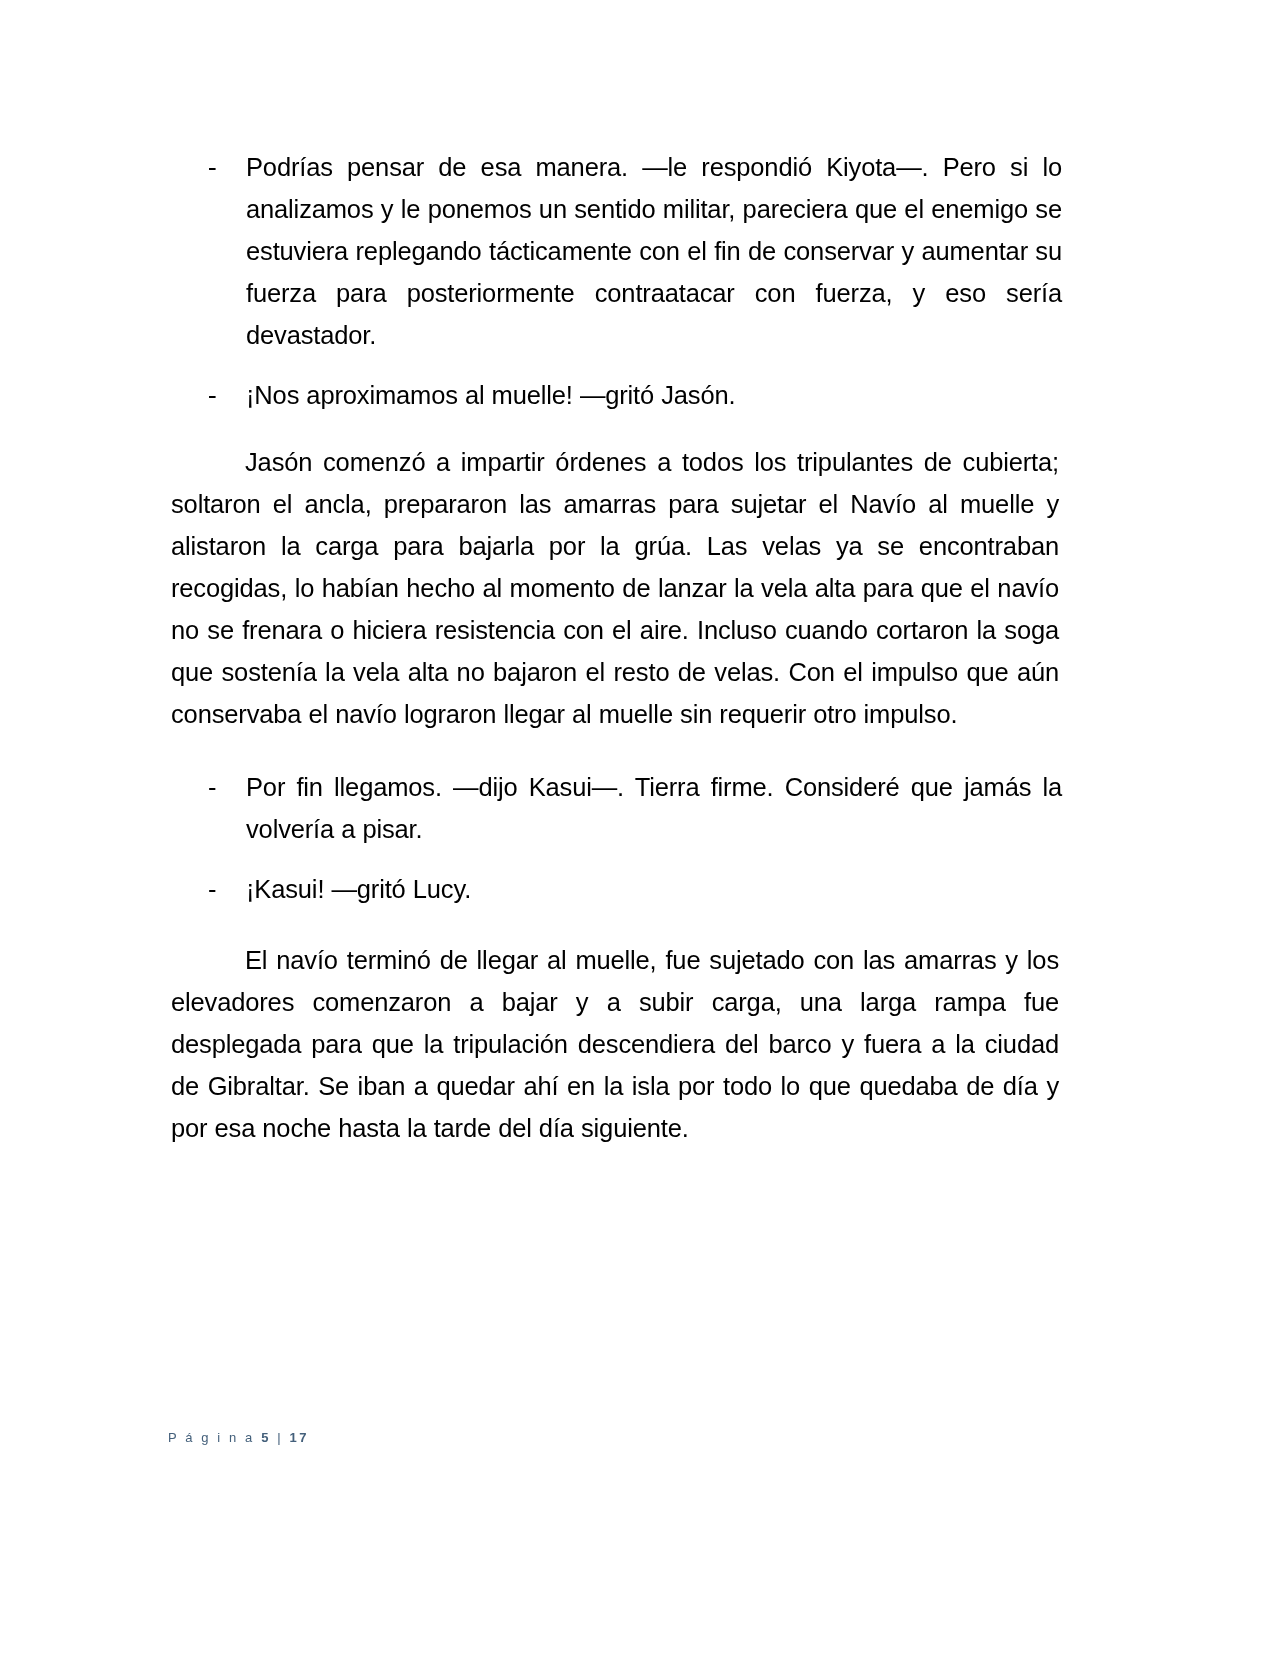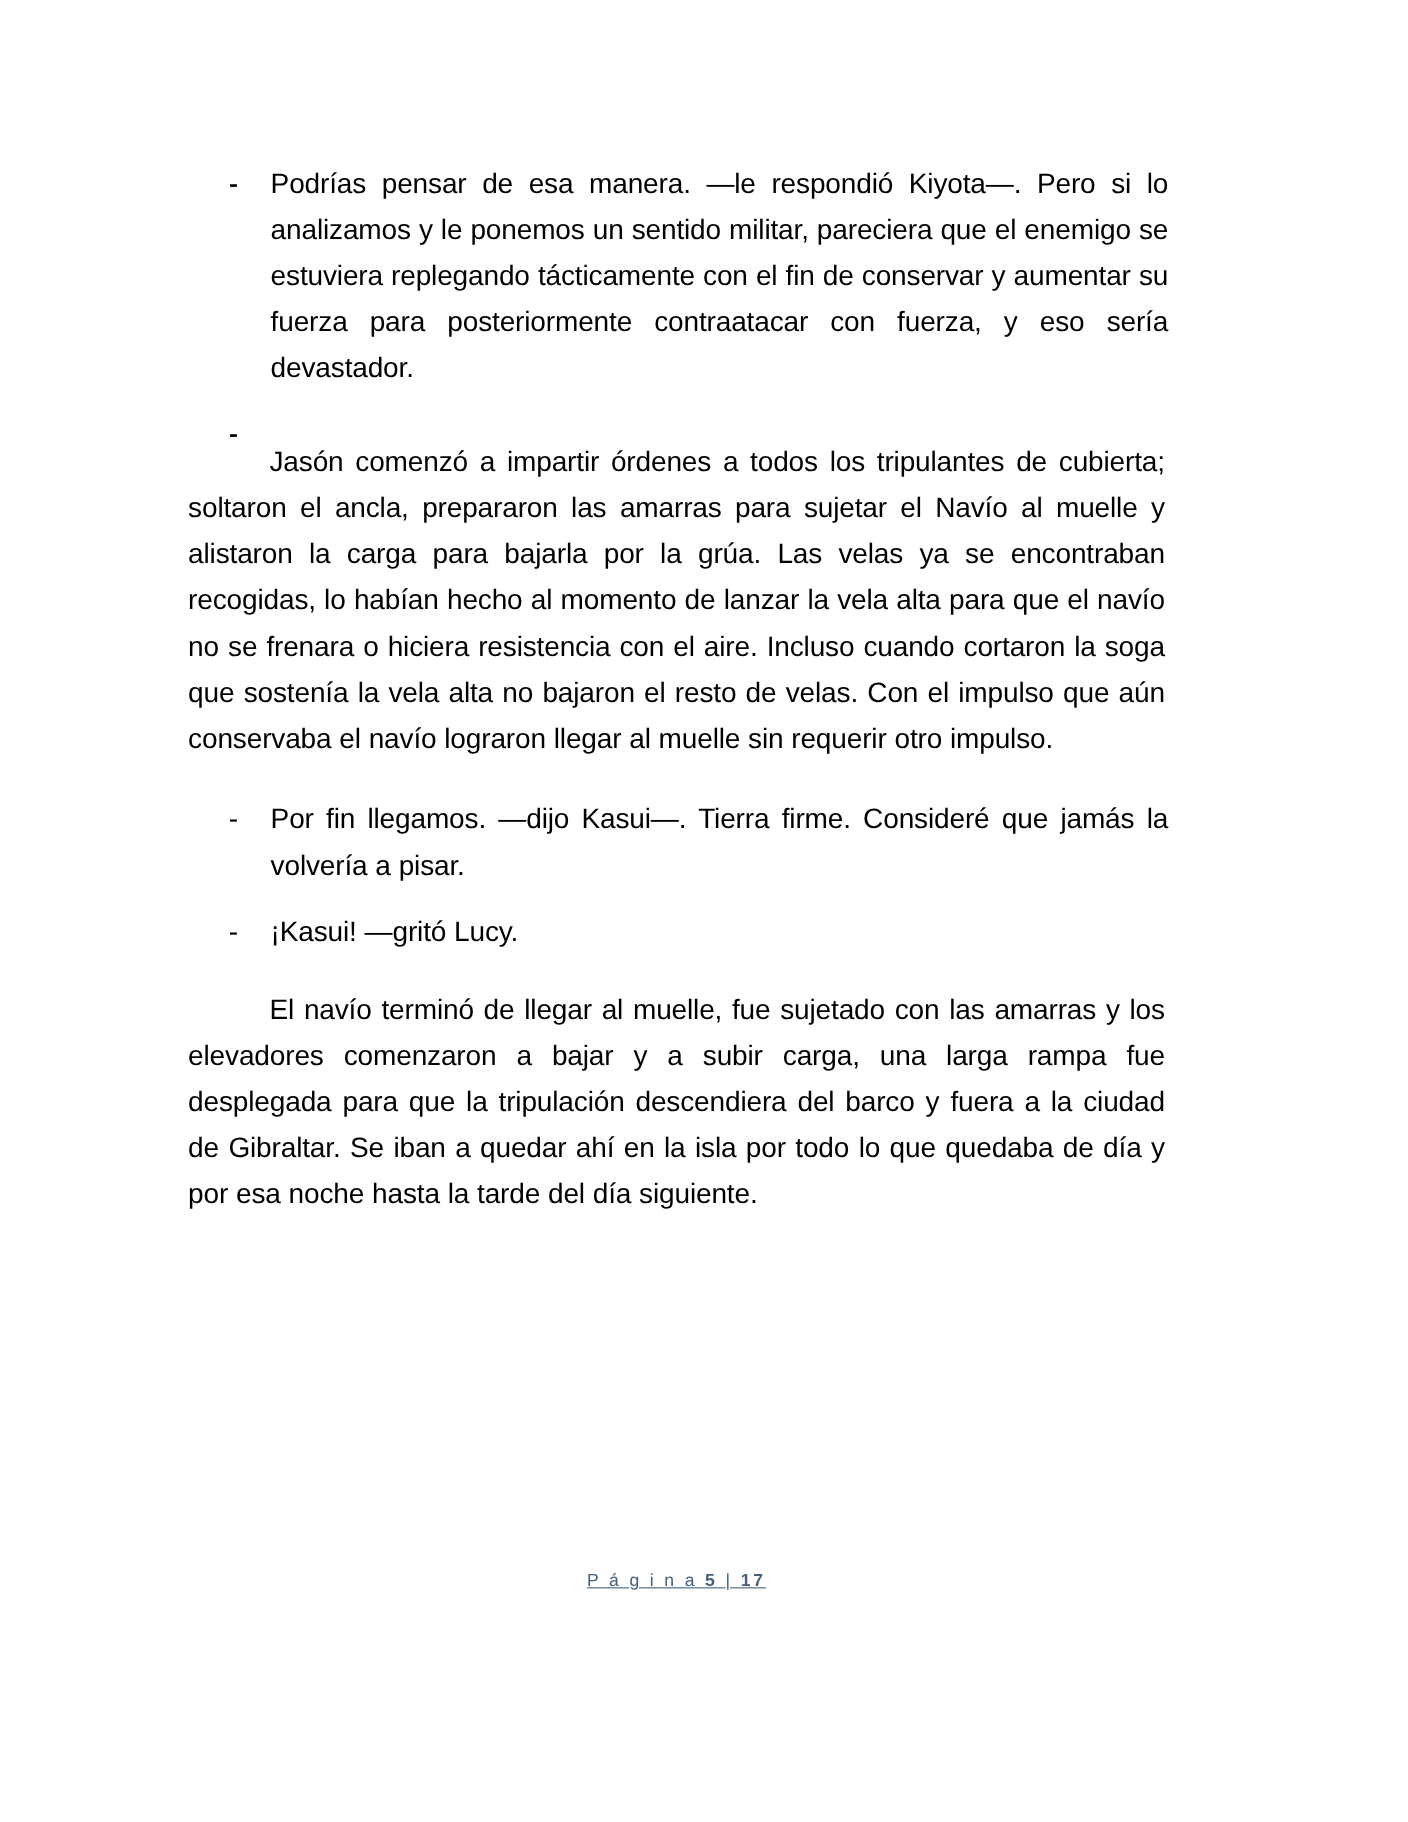--- a/index.html
+++ b/index.html
@@ -70,26 +70,25 @@
   .block-gap-1 { height: 22px; }
   .block-gap-2 { height: 28px; }
   .block-gap-4 { height: 26px; }
 
   
   .footer {
     position: absolute;
     left: 168px;
     right: 218px;
     top: 1425px;
-    text-align: center;
-    font-size: 16px;
+    text-align: left;
+    font-size: 13px;
     line-height: 26px;
     color: #44607b;
     letter-spacing: 2.6px;
-    text-decoration: underline;
   }
   .footer .pg-num {
     font-weight: bold;
     color: #44607b;
   }
   .footer .pg-sep {
     font-weight: normal;
     color: #44607b;
   }
 </style>
@@ -105,20 +104,21 @@
       </li>
       <li class="bullet-item">
         <span class="bullet-marker">-</span>
         <span>Podrías pensar de esa manera. —le respondió Kiyota—. Pero si lo analizamos y le ponemos un sentido militar, pareciera que el enemigo se estuviera replegando tácticamente con el fin de conservar y aumentar su fuerza para posteriormente contraatacar con fuerza, y eso sería devastador.</span>
       </li>
       <li class="bullet-item">
         <span class="bullet-marker">-</span>
       </li>
       <li class="bullet-item">
         <span class="bullet-marker">-</span>
+        <span>¡Nos aproximamos al muelle! —gritó Jasón.</span>
       </li>
     </ul>
 
     <div class="block-gap-1"></div>
 
     <p class="body-paragraph">Jasón comenzó a impartir órdenes a todos los tripulantes de cubierta; soltaron el ancla, prepararon las amarras para sujetar el Navío al muelle y alistaron la carga para bajarla por la grúa. Las velas ya se encontraban recogidas, lo habían hecho al momento de lanzar la vela alta para que el navío no se frenara o hiciera resistencia con el aire. Incluso cuando cortaron la soga que sostenía la vela alta no bajaron el resto de velas. Con el impulso que aún conservaba el navío lograron llegar al muelle sin requerir otro impulso.</p>
 
     <div class="block-gap-2"></div>
 
     <ul class="bullet-list">

